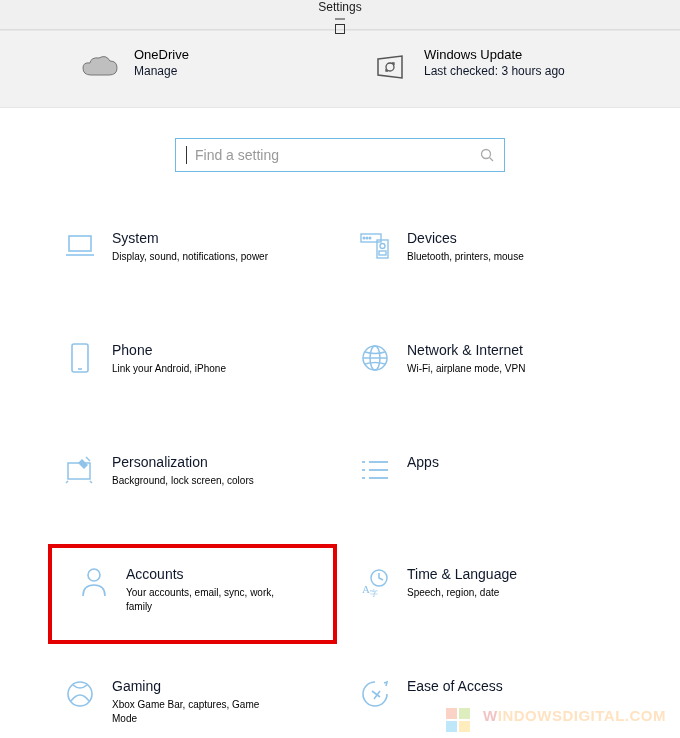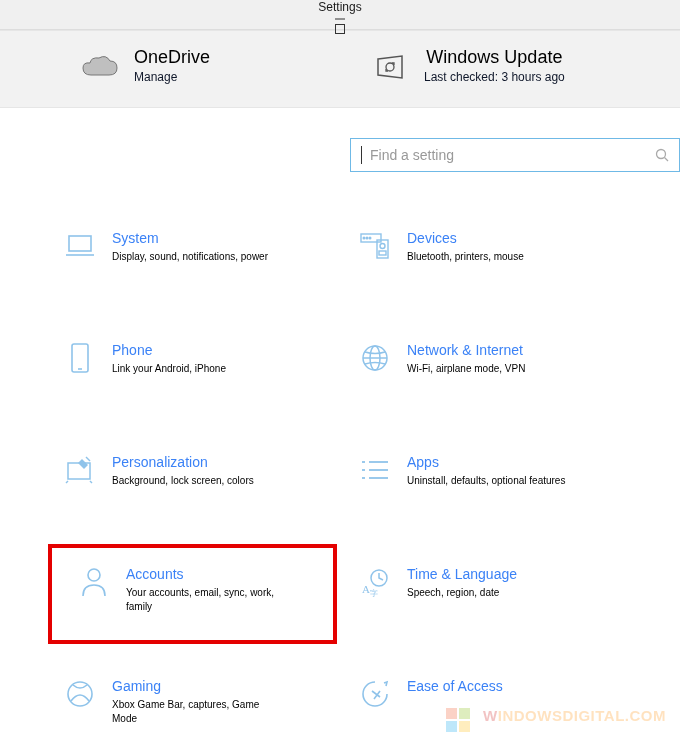--- a/index.html
+++ b/index.html
@@ -43,34 +43,33 @@
     align-items: flex-start;
     gap: 14px;
     width: 230px;
   }
   .header-icon {
     width: 40px; height: 40px;
     display: flex; align-items: center; justify-content: center;
     color: #555;
   }
   .header-text .h-title {
-    font-size: 18px;
+    font-size: 13px;
     font-weight: 400;
     color: #000;
-    text-align: center;
   }
   .header-text .h-sub {
     font-size: 12px;
     color: #0f172a;
     margin-top: 2px;
     line-height: 1.3;
   }
   .search-wrap {
     display: flex;
-    justify-content: flex-end;
+    justify-content: center;
     margin-top: 30px;
   }
   .search-box {
     width: 330px;
     height: 34px;
     border: 1px solid #6fb9e6;
     display: flex;
     align-items: center;
     padding: 0 10px;
     gap: 8px;
@@ -106,21 +105,21 @@
     margin: -14px -12px;
   }
   .tile-icon {
     width: 32px; height: 32px;
     flex-shrink: 0;
     color: #8fc3ea;
     display:flex;align-items:center;justify-content:center;
   }
   .tile-text .t-title {
     font-size: 14px;
-    color: #3b82f6;
+    color: #0f172a;
     font-weight: 400;
     margin-bottom: 4px;
   }
   .tile-text .t-sub {
     font-size: 10px;
     color: #000000;
     line-height: 1.35;
     max-width: 170px;
   }
   svg { display: block; }
@@ -284,21 +283,20 @@
           <line x1="2" y1="4" x2="5" y2="4"></line>
           <line x1="9" y1="4" x2="28" y2="4"></line>
           <line x1="2" y1="12" x2="5" y2="12"></line>
           <line x1="9" y1="12" x2="28" y2="12"></line>
           <line x1="2" y1="20" x2="5" y2="20"></line>
           <line x1="9" y1="20" x2="28" y2="20"></line>
         </svg>
     </div>
     <div class="tile-text">
       <div class="t-title">Apps</div>
-      <div class="t-sub">Uninstall, defaults, optional features</div>
     </div>
   </div>
 
   <div class="tile highlight">
     <div class="tile-icon">
       <svg width="28" height="32" viewBox="0 0 28 32" stroke="#8fc3ea" fill="none" stroke-width="1.6">
           <circle cx="14" cy="9" r="6"></circle>
           <path d="M3 30 Q3 19 14 19 Q25 19 25 30"></path>
         </svg>
     </div>

